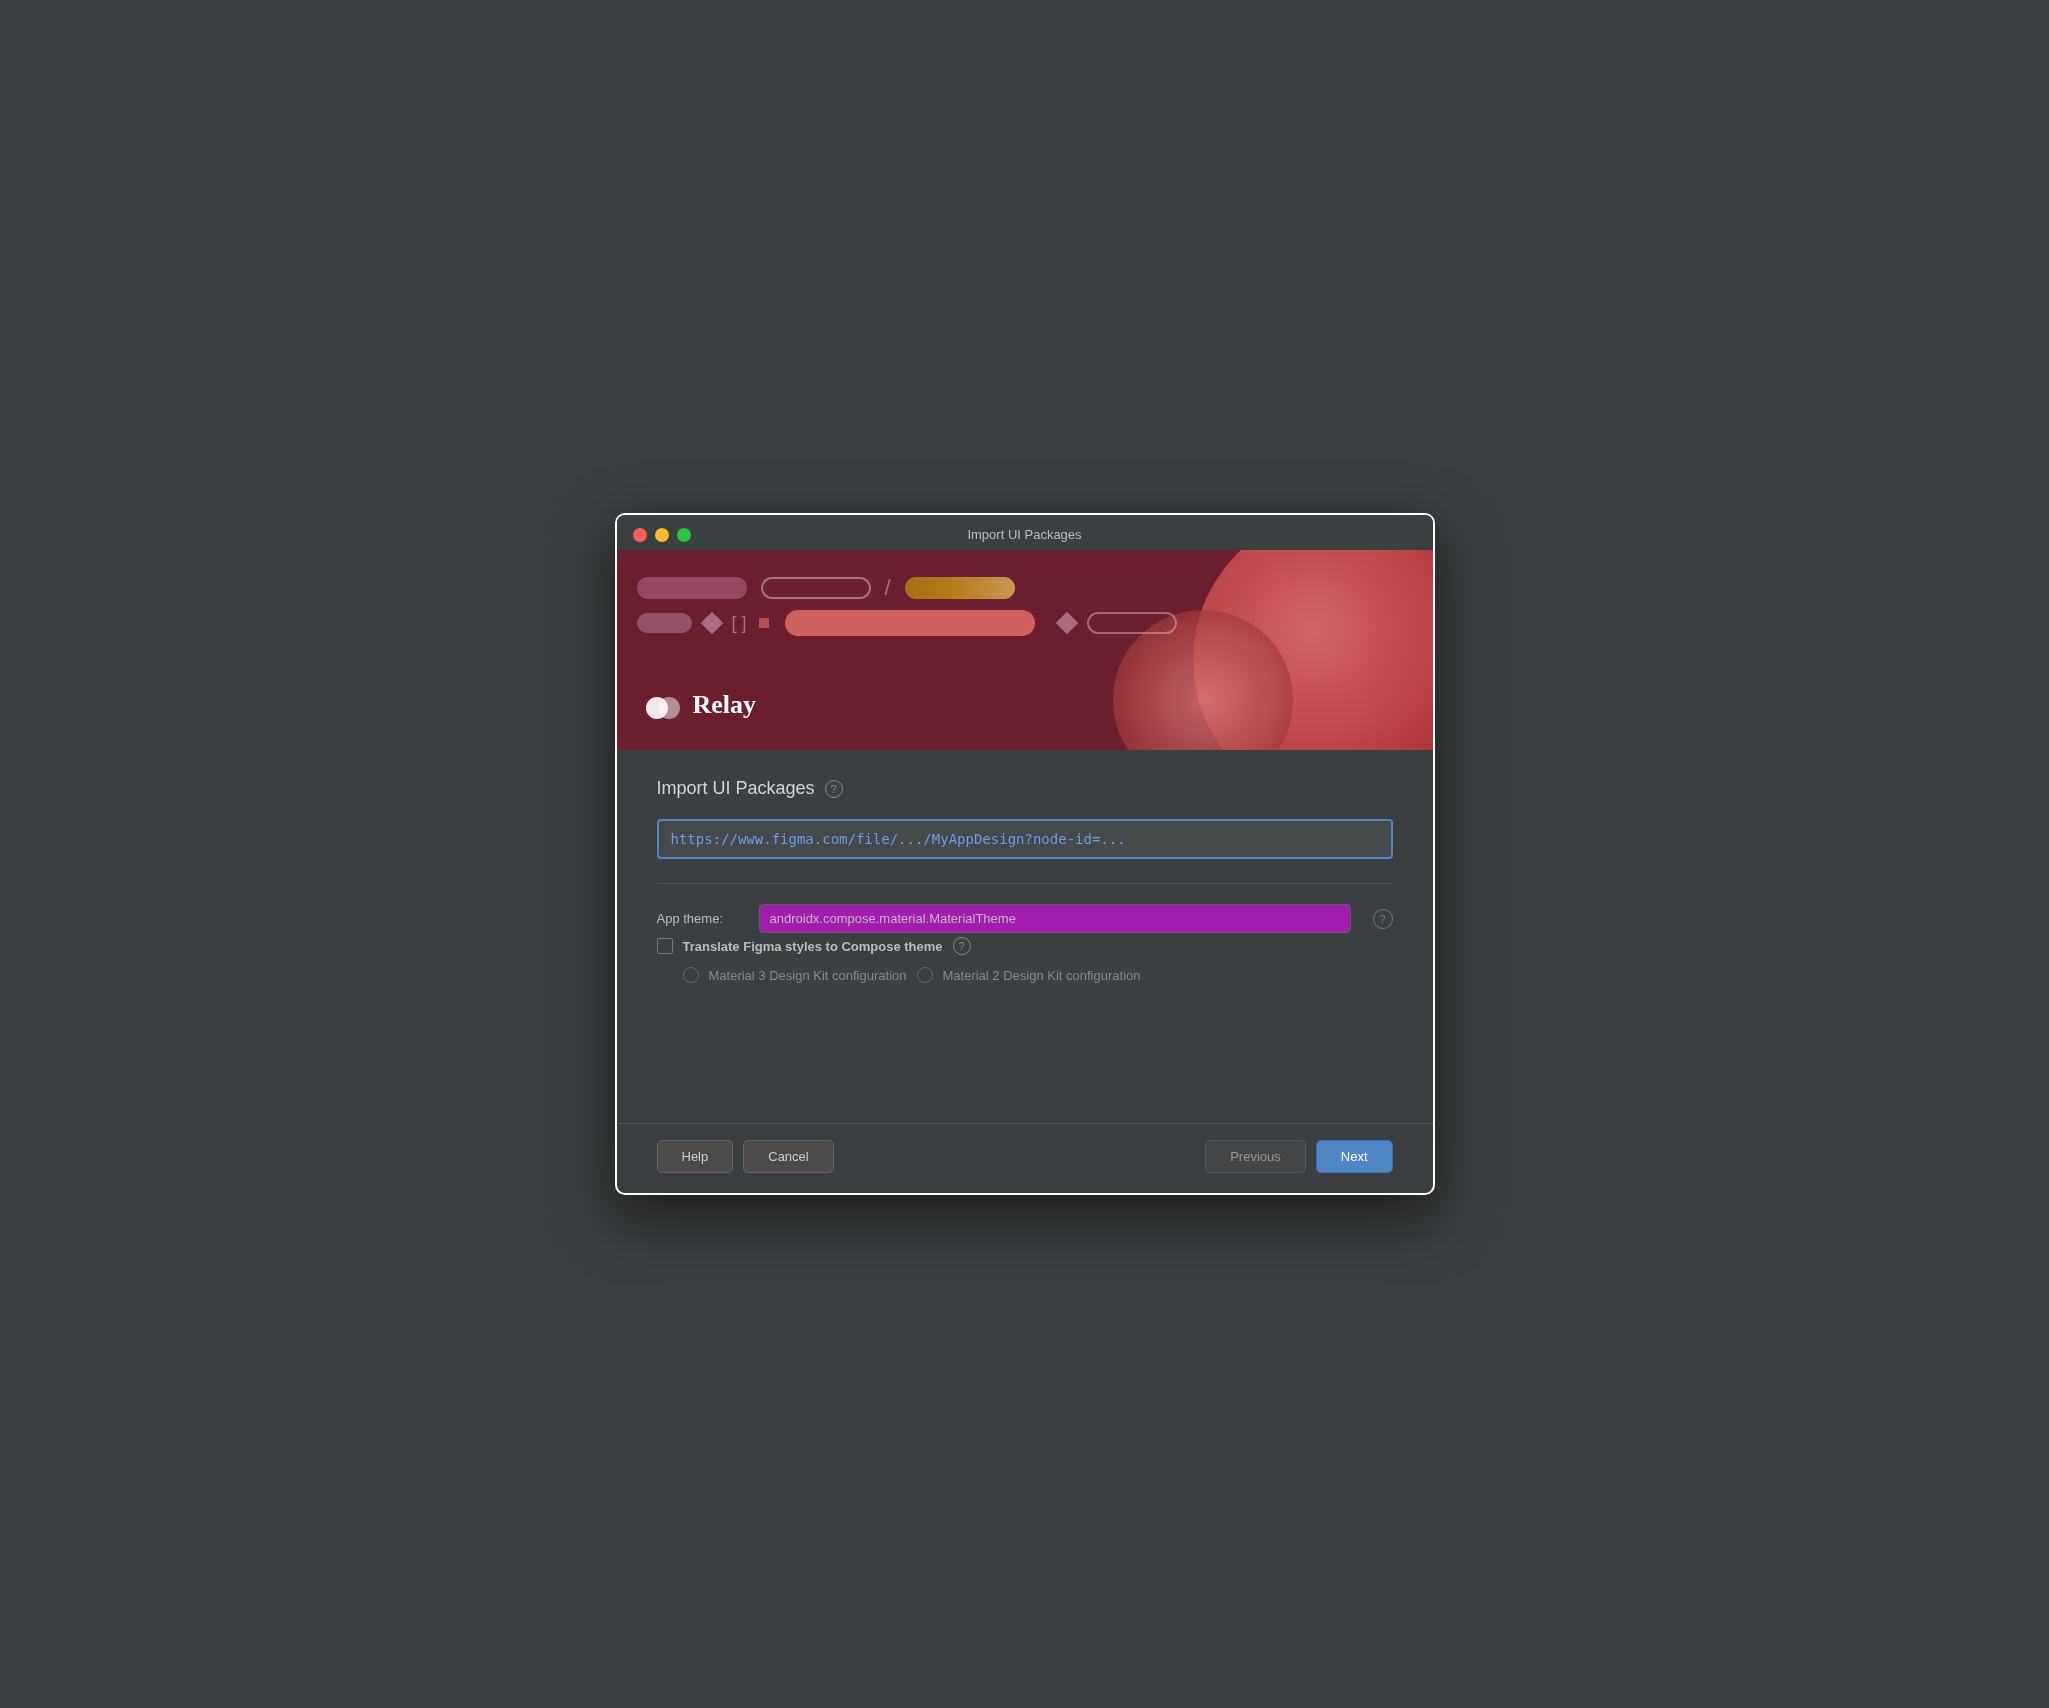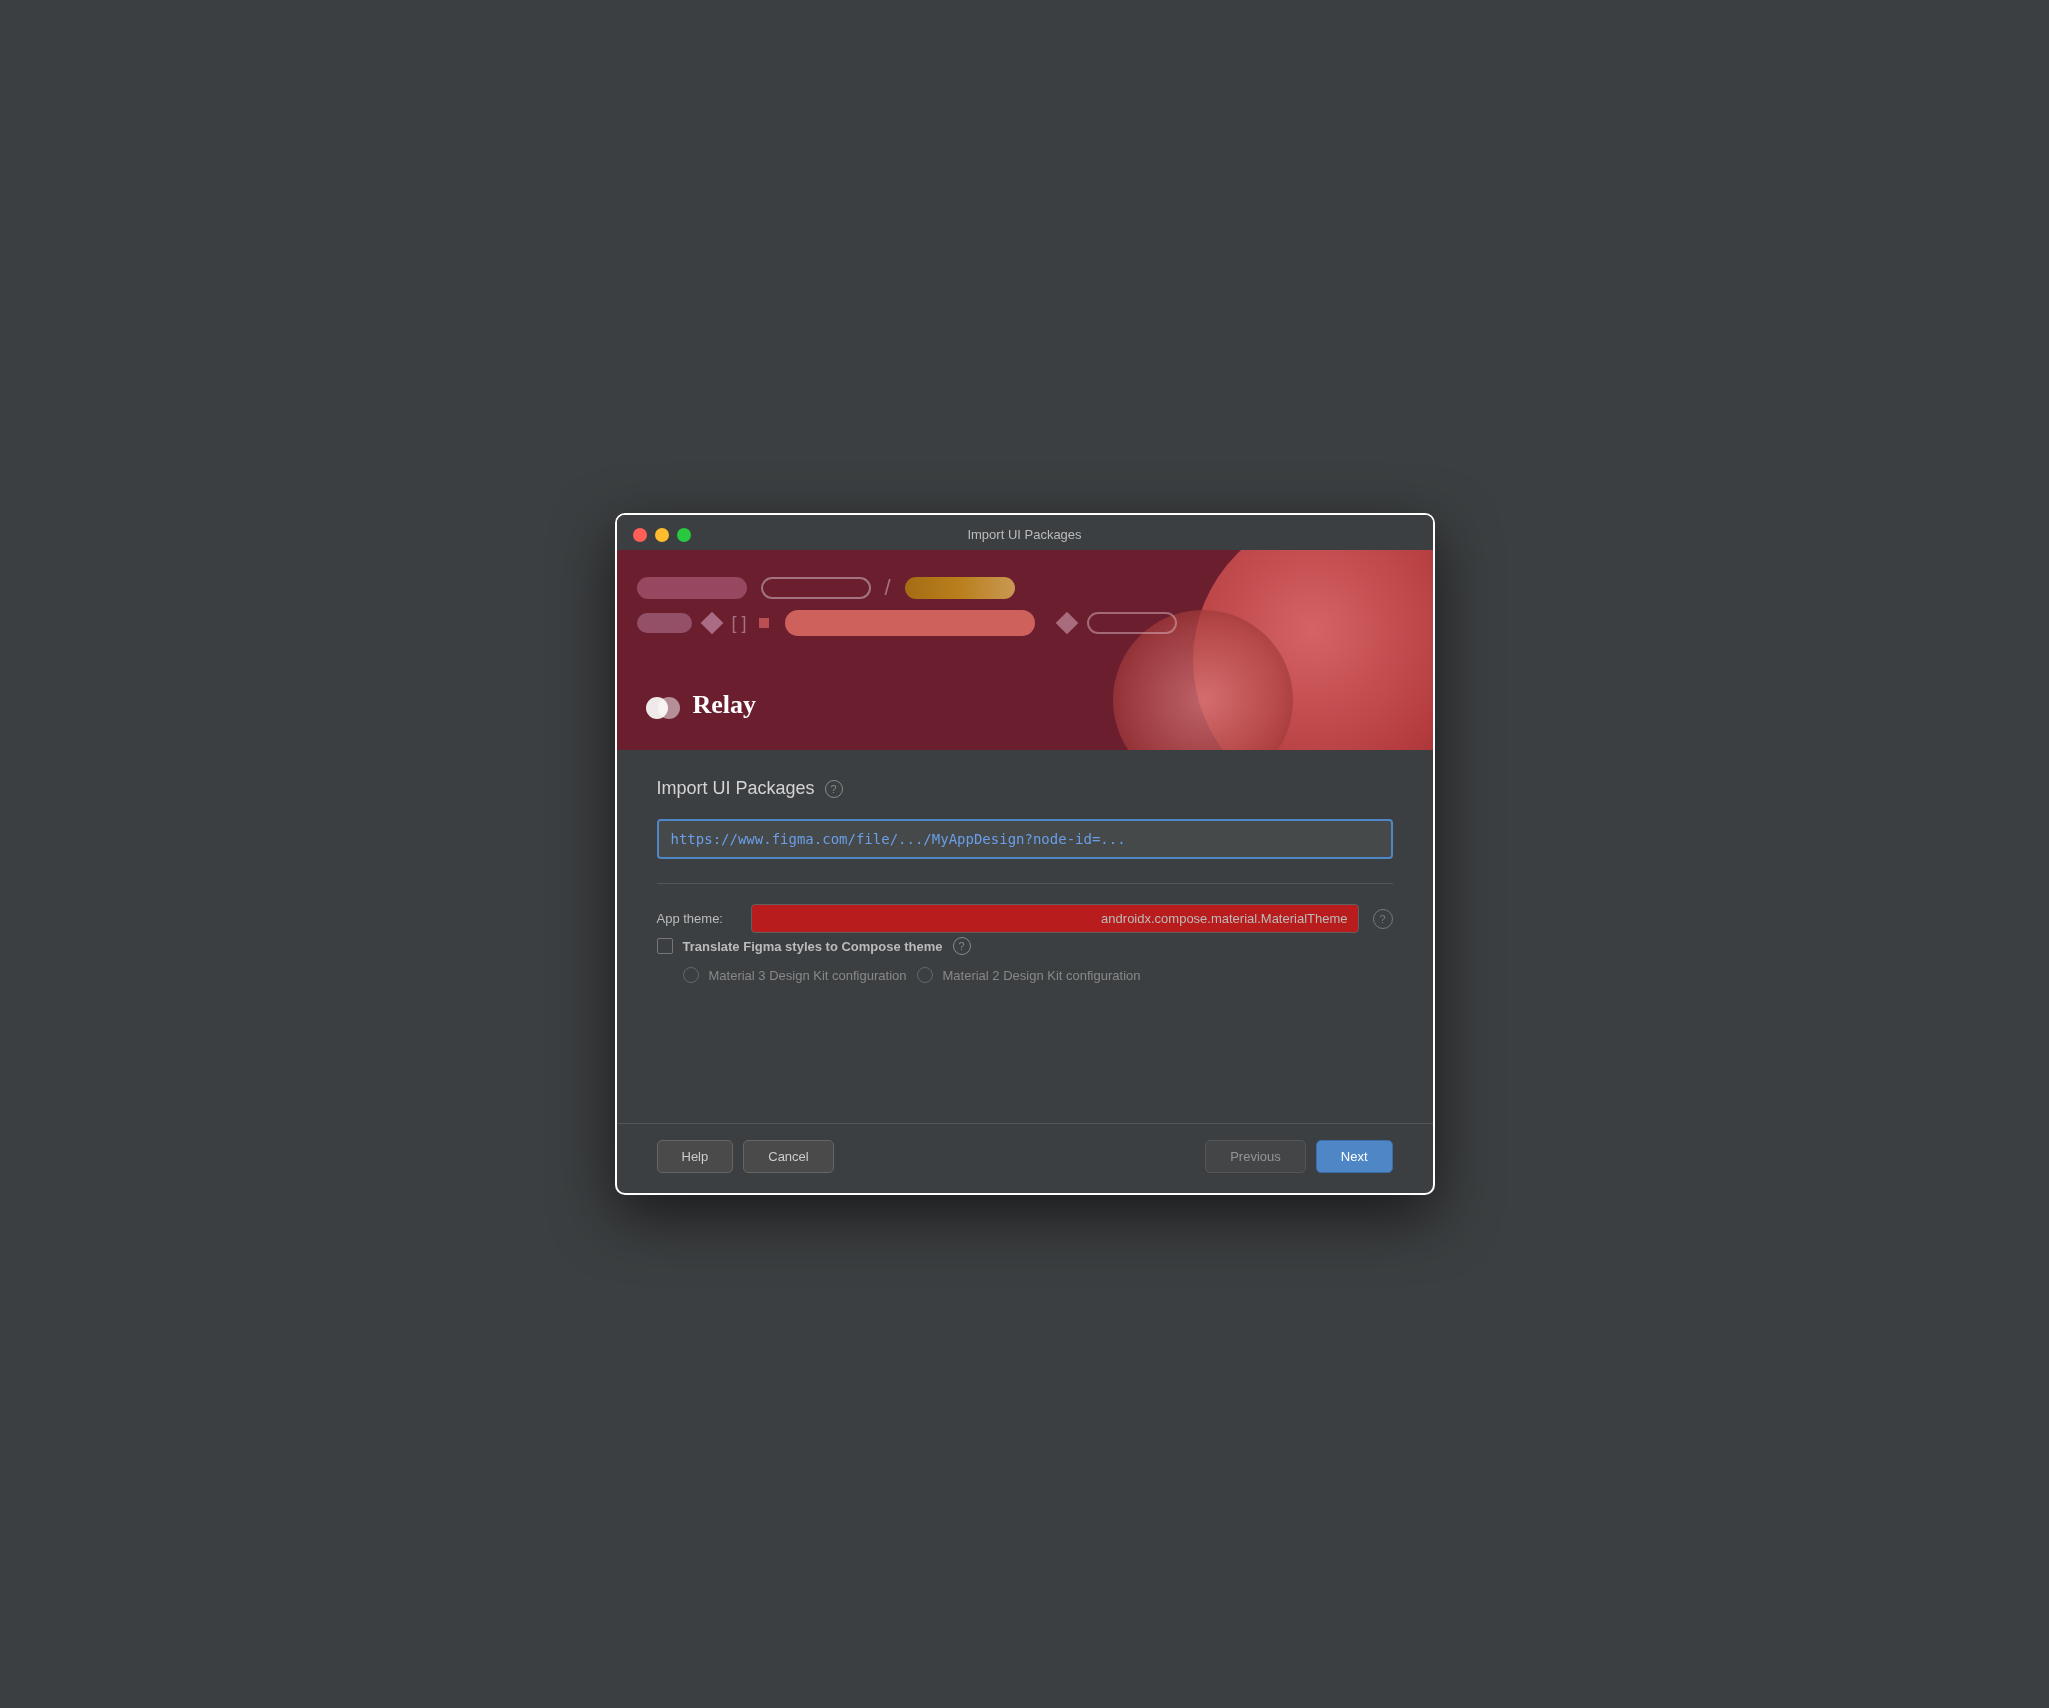--- a/index.html
+++ b/index.html
@@ -242,38 +242,37 @@
     .divider {
       height: 1px;
       background: #555;
       margin-bottom: 20px;
     }
 
     
     .form-row {
       display: flex;
       align-items: center;
-      gap: 14px;
+      gap: 22px;
       margin-bottom: 4px;
     }
     .form-label {
       color: #bbb;
       font-size: 13px;
       min-width: 80px;
     }
     .form-input {
       flex: 1;
-      background: #b91c1c;
+      background: #a21caf;
       border: 1px solid #606060;
       border-radius: 4px;
       color: #bbb;
       font-size: 13px;
       padding: 6px 10px;
       outline: none;
-      text-align: right;
     }
     .form-help {
       width: 20px;
       height: 20px;
       border-radius: 50%;
       border: 1px solid #777;
       color: #777;
       font-size: 11px;
       display: flex;
       align-items: center;

